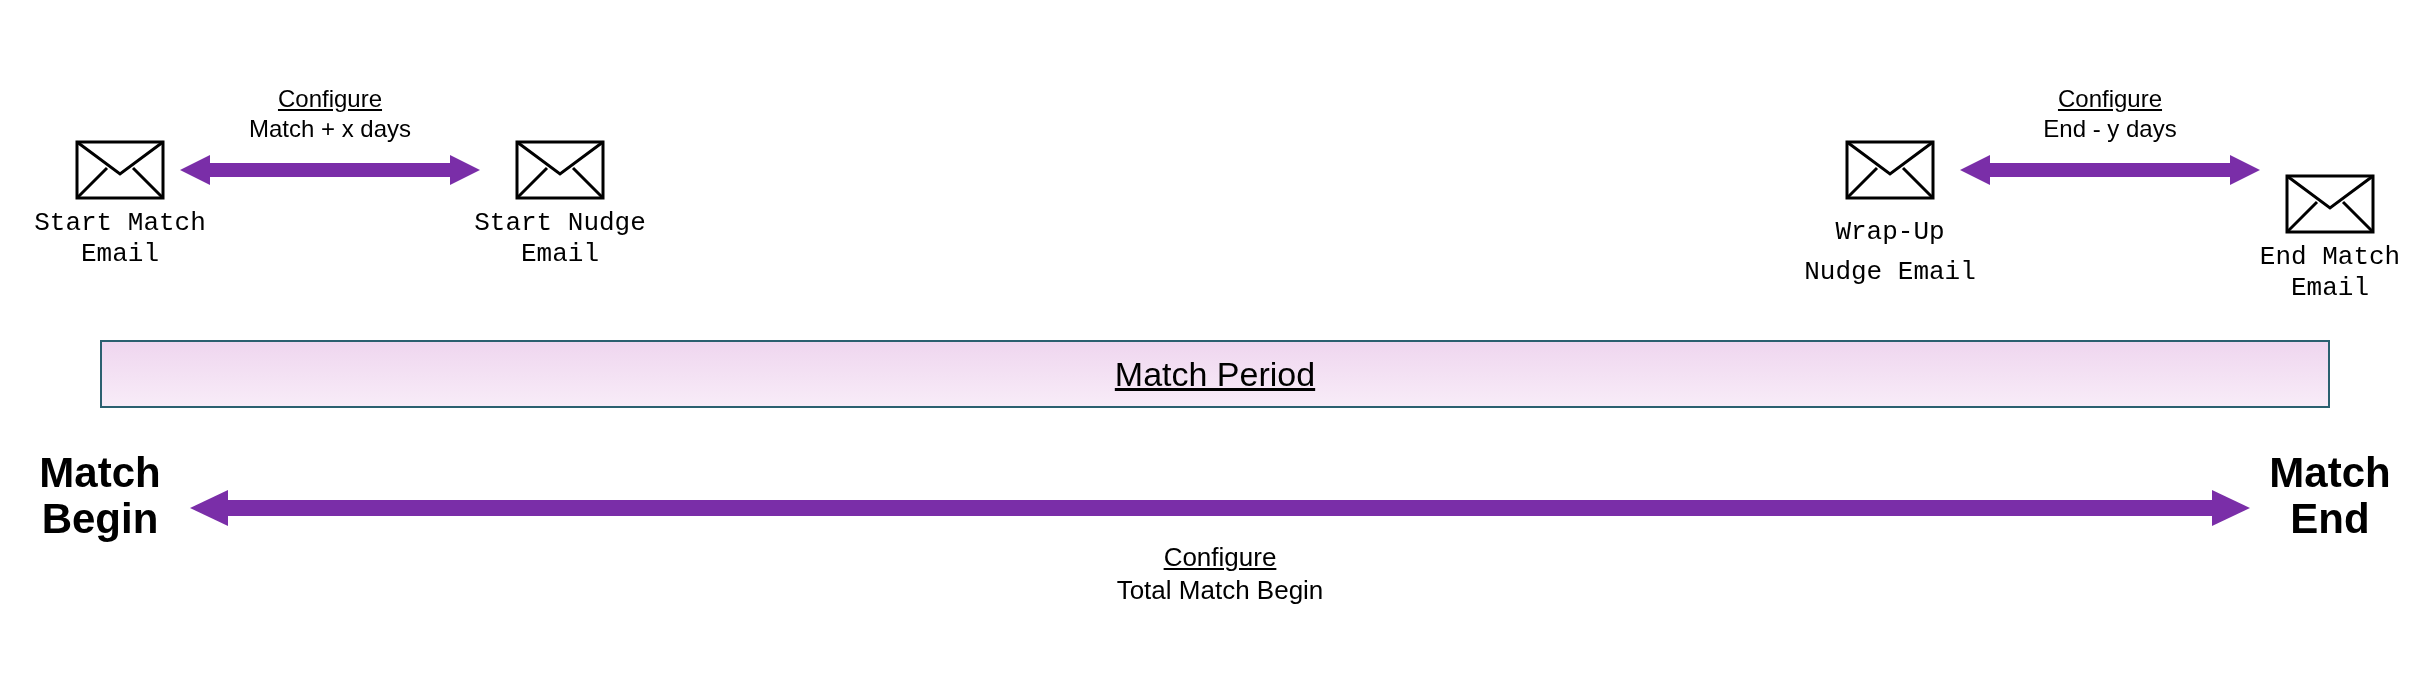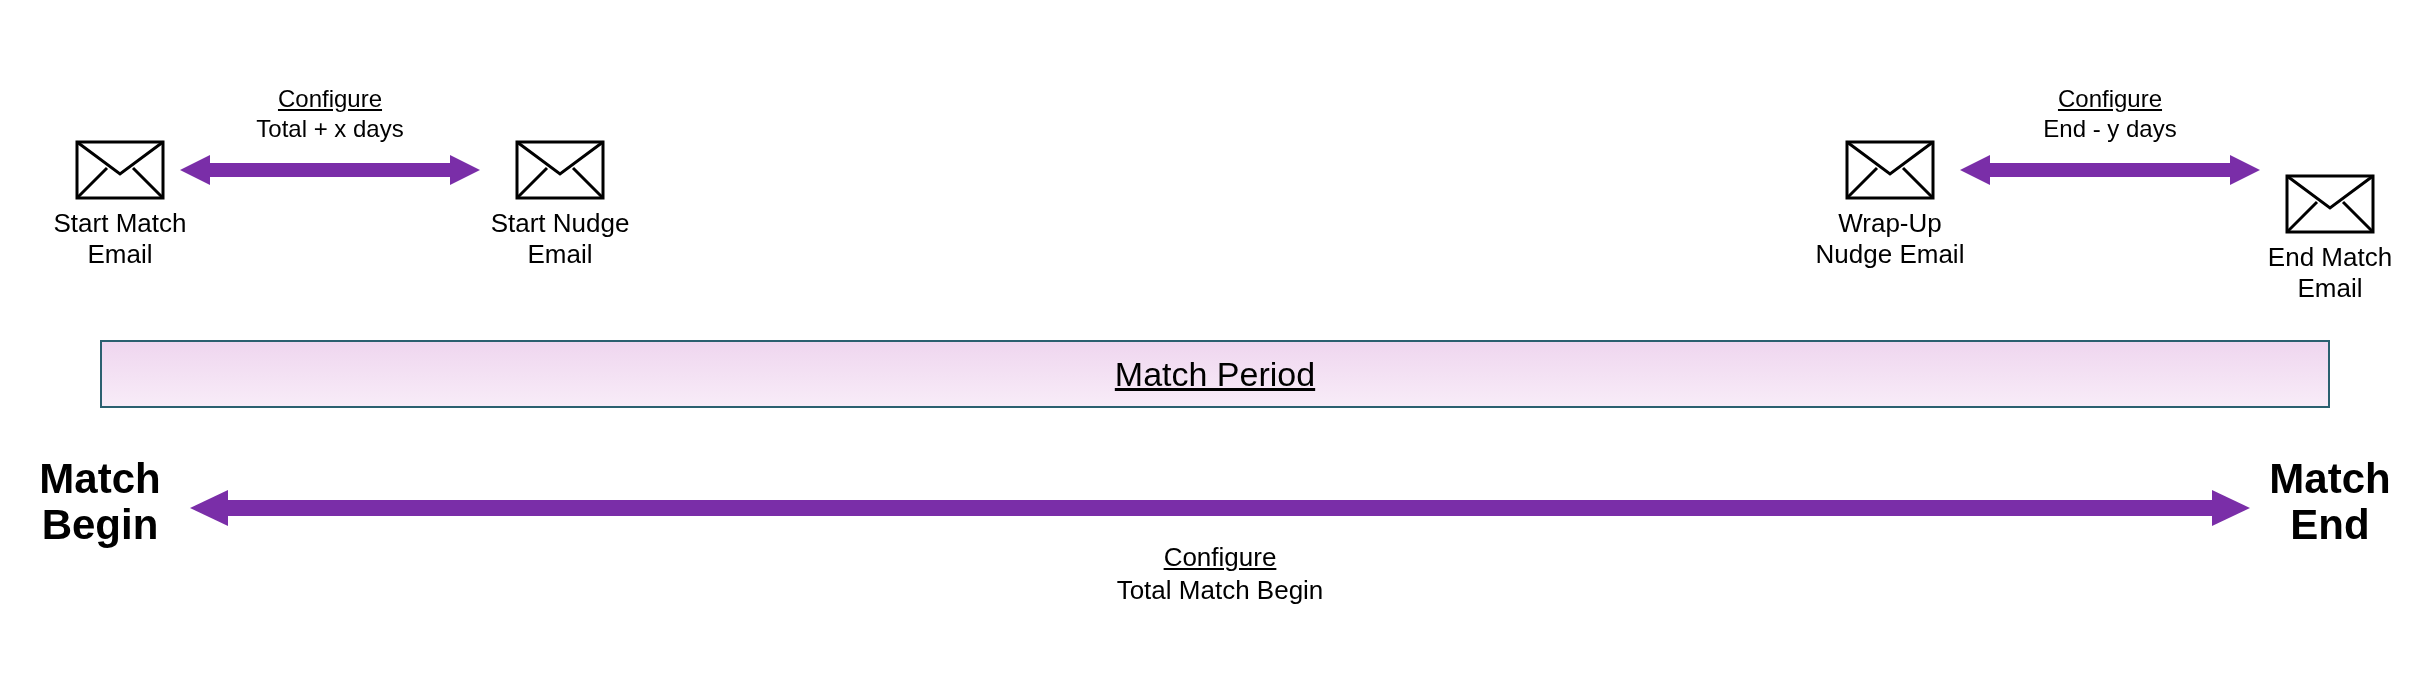--- a/index.html
+++ b/index.html
@@ -25,20 +25,21 @@
       align-items: center;
     }
     .email-icon {
       width: 90px;
       height: 60px;
       margin-bottom: 8px;
     }
     .email-label {
       font-size: 26px;
       line-height: 1.2;
+      font-family: Liberation Mono, monospace;
     }
     
     .top-annot {
       position: absolute;
       text-align: center;
       display: flex;
       flex-direction: column;
       align-items: center;
     }
     .configure-label {
@@ -68,21 +69,20 @@
       font-size: 34px;
       color: #000;
     }
     
     .big-label {
       position: absolute;
       font-size: 42px;
       font-weight: bold;
       text-align: center;
       line-height: 1.1;
-      margin-top: 6px;
     }
     
     .bottom-arrow-wrap {
       position: absolute;
       left: 190px;
       top: 488px;
       width: 2060px;
       display: flex;
       flex-direction: column;
       align-items: center;
@@ -96,21 +96,21 @@
       display: block;
     }
   </style>
 </head>
 <body>
 
 <div class="diagram">
 
   <div class="top-annot" style="left:180px; top:85px; width:300px;">
     <div class="configure-label">Configure</div>
-    <div class="configure-sub">Total + x days</div>
+    <div class="configure-sub">Match + x days</div>
     <svg class="darrow-svg" width="300" height="34" viewBox="0 0 300 34">
       <polygon points="0,17 30,2 30,32" fill="#7a2ea8"></polygon>
       <rect x="28" y="10" width="244" height="14" fill="#7a2ea8"></rect>
       <polygon points="300,17 270,2 270,32" fill="#7a2ea8"></polygon>
     </svg>
   </div>
 
   <div class="top-annot" style="left:1960px; top:85px; width:300px;">
     <div class="configure-label">Configure</div>
     <div class="configure-sub">End - y days</div>
@@ -136,21 +136,21 @@
     <svg class="email-icon" viewBox="0 0 90 60">
       <rect x="2" y="2" width="86" height="56" fill="#fff" stroke="#000" stroke-width="3"></rect>
       <polyline points="2,2 45,34 88,2" fill="none" stroke="#000" stroke-width="3"></polyline>
       <line x1="2" y1="58" x2="32" y2="28" stroke="#000" stroke-width="3"></line>
       <line x1="88" y1="58" x2="58" y2="28" stroke="#000" stroke-width="3"></line>
     </svg>
     <div class="email-label">Start Nudge</div>
     <div class="email-label">Email</div>
   </div>
 
-  <div class="email-block" style="left:1790px; top:140px; width:200px;">
+  <div class="email-block" style="left:1790px; top:140px; width:200px;gap:9px;">
     <svg class="email-icon" viewBox="0 0 90 60">
       <rect x="2" y="2" width="86" height="56" fill="#fff" stroke="#000" stroke-width="3"></rect>
       <polyline points="2,2 45,34 88,2" fill="none" stroke="#000" stroke-width="3"></polyline>
       <line x1="2" y1="58" x2="32" y2="28" stroke="#000" stroke-width="3"></line>
       <line x1="88" y1="58" x2="58" y2="28" stroke="#000" stroke-width="3"></line>
     </svg>
     <div class="email-label">Wrap-Up</div>
     <div class="email-label">Nudge Email</div>
   </div>
 

